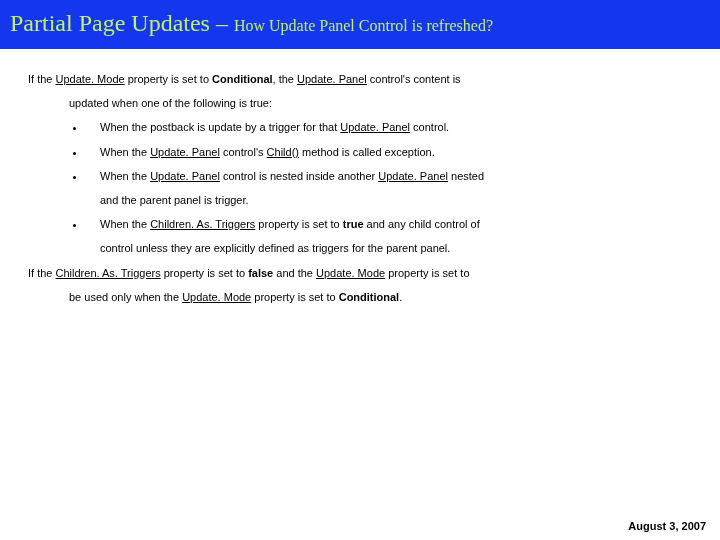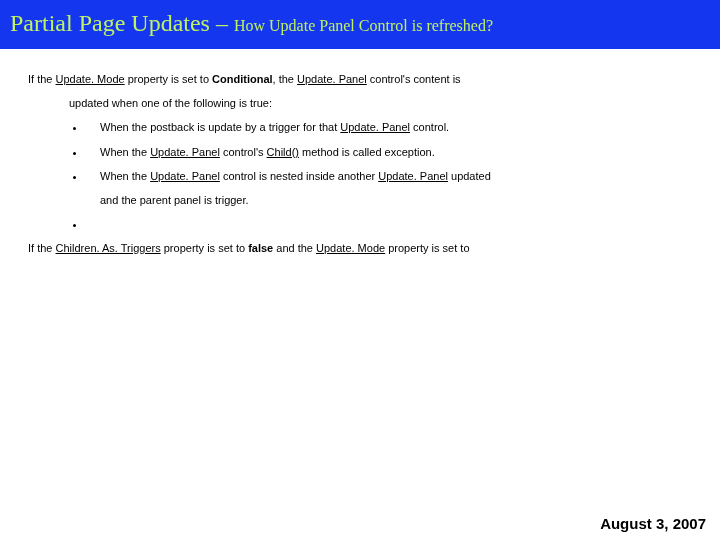--- a/index.html
+++ b/index.html
@@ -44,21 +44,21 @@
     padding: 0;
   }
   ul.bullets li {
     padding-left: 14px;
     margin: 0;
   }
   .footer-date {
     position: absolute;
     right: 14px;
     bottom: 8px;
-    font-size: 15px;
+    font-size: 11px;
     font-weight: bold;
   }
 </style>
 </head>
 <body>
 
 <div class="slide">
 
   <div class="titlebar">
     <span class="big">Partial Page Updates</span><span class="big"> – </span><span class="small">How Update Panel Control is refreshed?</span>
@@ -73,29 +73,36 @@
 
     <ul class="bullets">
       <li>
         <span>When the postback is update by a trigger for that </span><span class="u">Update. Panel</span><span> control.</span>
       </li>
       <li>
         <span>When the </span><span class="u">Update. Panel</span><span> control's </span><span class="u">Child()</span><span> method is called exception.</span>
       </li>
       <li>
         <div>
-          <span>When the </span><span class="u">Update. Panel</span><span> control is nested inside another </span><span class="u">Update. Panel</span><span> updated</span>
+          <span>When the </span><span class="u">Update. Panel</span><span> control is nested inside another </span><span class="u">Update. Panel</span><span> nested</span>
         </div>
         <div>and the parent panel is trigger.</div>
       </li>
       <li>
+        <div>
+          <span>When the </span><span class="u">Children. As. Triggers</span><span> property is set to </span><span class="b">true</span><span> and any child control of</span>
+        </div>
+        <div>control unless they are explicitly defined as triggers for the parent panel.</div>
       </li>
     </ul>
 
     <div>
       <span>If the </span><span class="u">Children. As. Triggers</span><span> property is set to </span><span class="b">false</span><span> and the </span><span class="u">Update. Mode</span><span> property is set to</span>
+    </div>
+    <div class="indent1">
+      <span>be used only when the </span><span class="u">Update. Mode</span><span> property is set to </span><span class="b">Conditional</span><span>.</span>
     </div>
 
   </div>
 
   <div class="footer-date">August 3, 2007</div>
 
 </div>
 
 </body></html>

